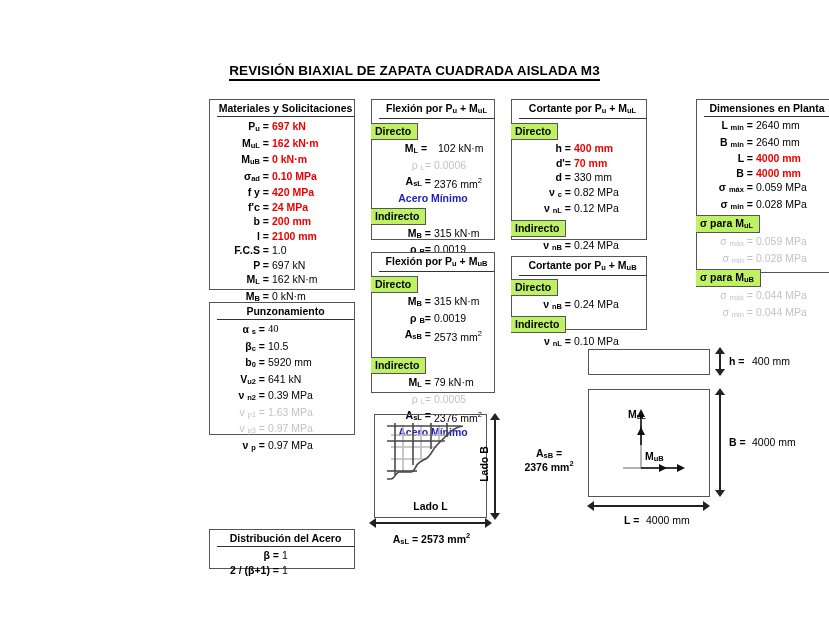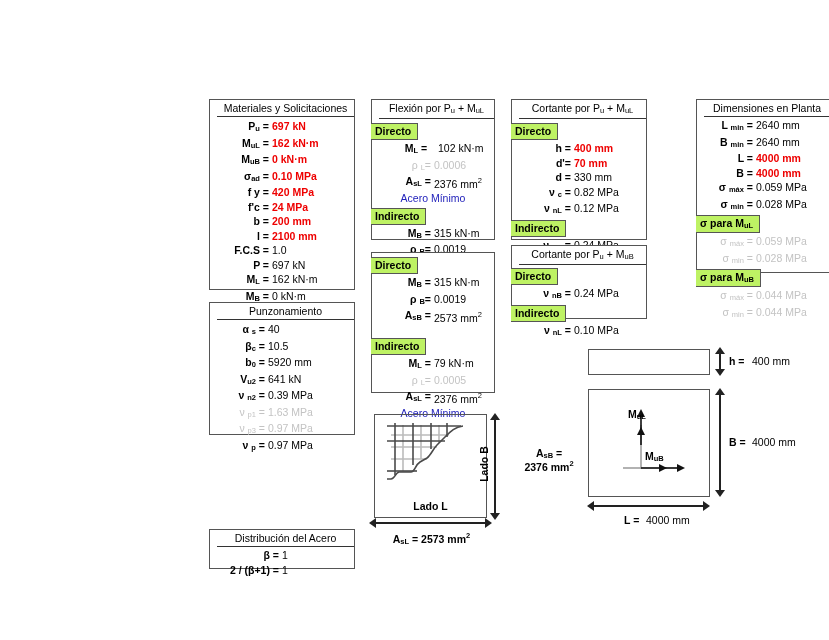--- a/index.html
+++ b/index.html
@@ -34,21 +34,21 @@
 
   
   .panel {
     position: absolute;
     border: 1px solid #555;
     box-sizing: border-box;
     background: #fff;
   }
   .panel-title {
     font-size: 10.5px;
-    font-weight: normal;
+    font-weight: bold;
     text-align: center;
     padding: 2px 0 2px 0;
     border-bottom: 1.5px solid #333;
     line-height: 12px;
     margin-left: 7px;
   }
   .panel-body { padding: 2px 0 3px 0; }
 
   
   .row {
@@ -62,21 +62,21 @@
     font-weight: bold;
     padding-right: 3px;
     box-sizing: border-box;
   }
   .row .val {
     text-align: left;
     box-sizing: border-box;
   }
   .val.red   { color: #ee0000; font-weight: bold; }
   .val.black { color: #000000; }
-  .val.blue  { color: #2222bb; font-weight: normal; }
+  .val.blue  { color: #2222bb; font-weight: bold; }
   .row.faded .lab, .row.faded .val { color: #c3c3c3; font-weight: normal; }
   .row.faded .val { font-weight: normal; }
 
   
   .chip {
     display: inline-block;
     border: 1px solid #555;
     border-left: none;
     font-size: 10.5px;
     font-weight: bold;
@@ -142,20 +142,23 @@
     border: 1px solid #555;
     box-sizing: border-box;
     background: #fff;
   }
 </style>
 </head>
 <body>
 
 <div class="page">
 
+  <div id="doc-title">
+    <span>REVISIÓN BIAXIAL DE ZAPATA CUADRADA AISLADA M3</span>
+  </div>
 
   <div class="panel" id="p-materiales" style="left:209px; top:99px; width:146px; height:191px;">
     <div class="panel-title">Materiales y Solicitaciones</div>
     <div class="panel-body" id="materiales-rows">
         <div class="row">
           <span class="lab" style="width: 62px;">P<sub>u</sub> =</span>
           <span class="val red" style="width: 82px;">697 kN</span>
         </div>
         <div class="row">
           <span class="lab" style="width: 62px;">M<sub>uL</sub> =</span>
@@ -210,21 +213,21 @@
           <span class="val black" style="width: 82px;">0.00 m</span>
         </div>
       </div>
   </div>
 
   <div class="panel" id="p-punzonamiento" style="left:209px; top:302px; width:146px; height:133px;">
     <div class="panel-title">Punzonamiento</div>
     <div class="panel-body" id="punzonamiento-rows">
         <div class="row">
           <span class="lab" style="width: 58px;">α <sub>s</sub> =</span>
-          <span class="val black" style="width: 86px;">40</span>
+          <span class="val black" style="width: 86px; font-family: Liberation Serif, serif;">40</span>
         </div>
         <div class="row">
           <span class="lab" style="width: 58px;">β<sub>c</sub> =</span>
           <span class="val black" style="width: 86px;">10.5</span>
         </div>
         <div class="row">
           <span class="lab" style="width: 58px;">b<sub>0</sub> =</span>
           <span class="val black" style="width: 86px;">5920 mm</span>
         </div>
         <div class="row">
@@ -301,20 +304,21 @@
           </div>
           <div class="row">
             <span class="lab" style="width: 62px;">A<sub>sB</sub> =</span>
             <span class="val black" style="width: 60px;">2573 mm<sup>2</sup></span>
           </div>
         </div>
     </div>
   </div>
 
   <div class="panel" id="p-flexion-mub" style="left:371px; top:252px; width:124px; height:141px;">
+    <div class="panel-title">Flexión por P<sub>u</sub> + M<sub>uB</sub></div>
     <div class="panel-body">
       <span class="chip-wrap">
         <span class="chip">Directo</span>
       </span>
       <div id="flexion-mub-directo">
           <div class="row">
             <span class="lab" style="width: 62px;">M<sub>B</sub> =</span>
             <span class="val black" style="width: 60px;">315 kN·m</span>
           </div>
           <div class="row">
@@ -383,21 +387,21 @@
       </span>
       <div id="cortante-mul-indirecto">
           <div class="row">
             <span class="lab" style="width: 62px;">ν <sub>nB</sub> =</span>
             <span class="val black" style="width: 72px;">0.24 MPa</span>
           </div>
         </div>
     </div>
   </div>
 
-  <div class="panel" id="p-cortante-mub" style="left:511px; top:245px; width:136px; height:74px;">
+  <div class="panel" id="p-cortante-mub" style="left:511px; top:256px; width:136px; height:74px;">
     <div class="panel-title">Cortante por P<sub>u</sub> + M<sub>uB</sub></div>
     <div class="panel-body" style="padding-top:1px;">
       <span class="chip-wrap">
         <span class="chip">Directo</span>
       </span>
       <div id="cortante-mub-directo">
           <div class="row">
             <span class="lab" style="width: 62px;">ν <sub>nB</sub> =</span>
             <span class="val black" style="width: 72px;">0.24 MPa</span>
           </div>

